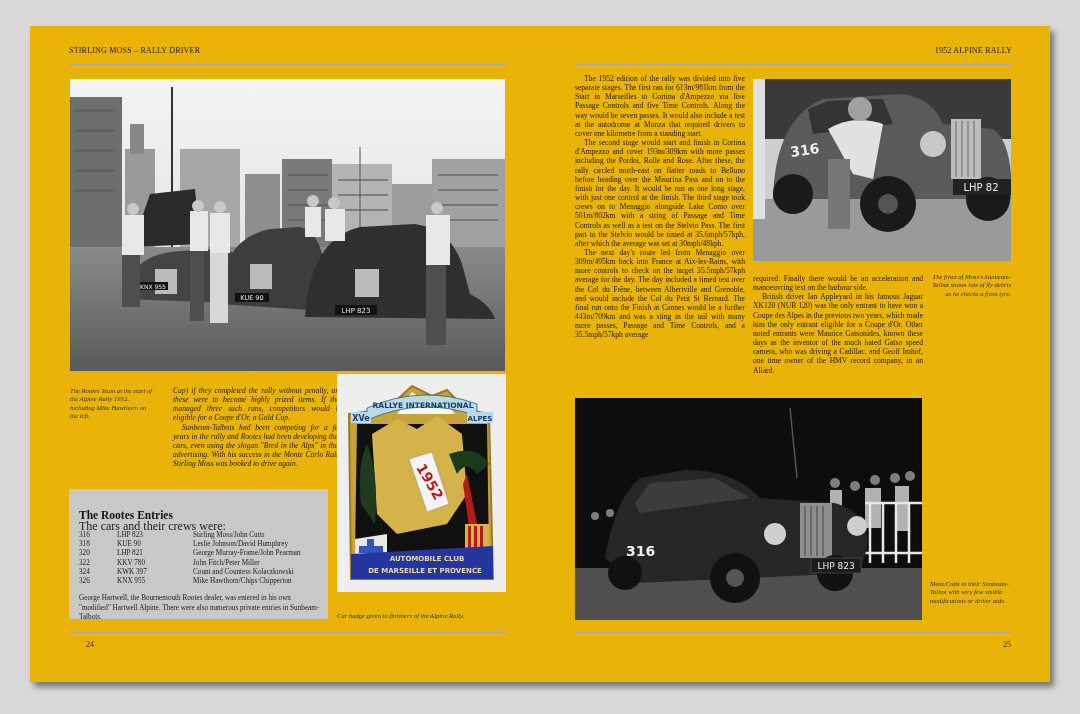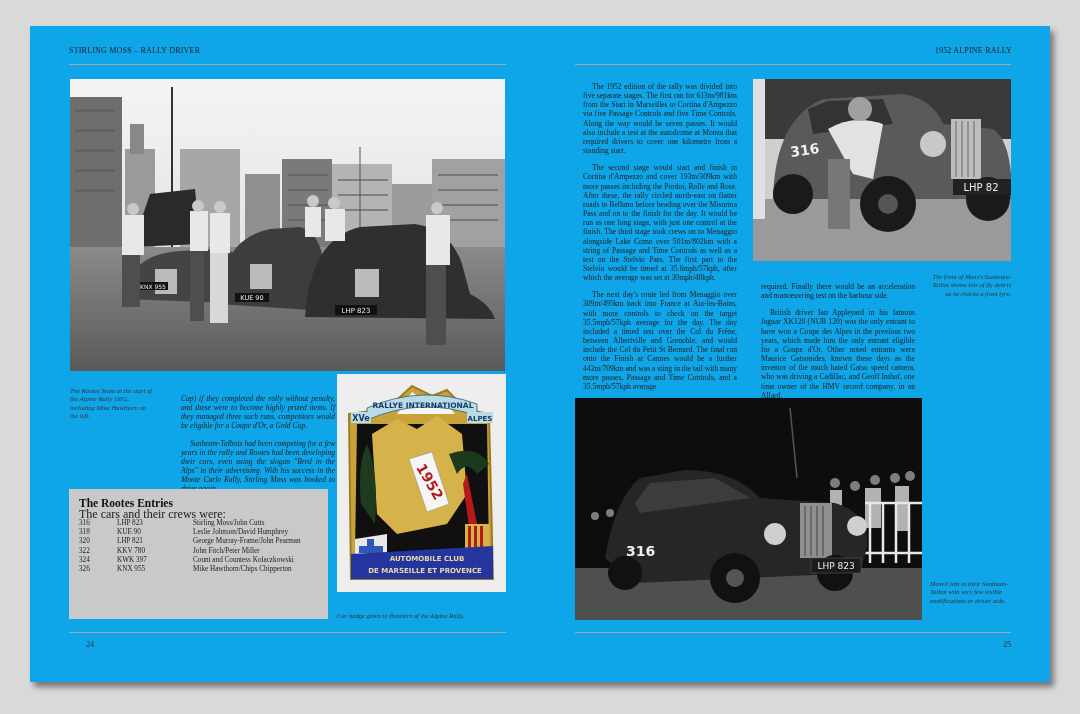--- a/index.html
+++ b/index.html
@@ -2,42 +2,42 @@
 <html><head>
 <meta charset="utf-8">
 <style>
   html, body { margin: 0; padding: 0; }
   body {
     width: 1080px; height: 714px; background: #d9d9d9; position: relative; overflow: hidden;
     font-family: "Liberation Serif", "DejaVu Serif", serif; color: #1a1a1a;
   }
   .spread {
     position: absolute; left: 30px; top: 26px; width: 1020px; height: 656px;
-    background: #0ea5e9;
+    background: #eab308;
     box-shadow: 4px 5px 6px rgba(0,0,0,0.45);
   }
   .abs { position: absolute; }
   .running-head { font-size: 8px; letter-spacing: 0.2px; text-transform: uppercase; color: #222; }
   .rule { position: absolute; height: 1px; background: #a9a9a9; }
   .folio { font-size: 8px; color: #333; }
   .body-text {
     font-size: 7.6px; line-height: 9.15px; text-align: justify; color: #222;
   }
-  .body-text p { margin: 8px; text-indent: 9px; }
+  .body-text p { margin: 0; text-indent: 9px; }
   .body-text p.noindent { text-indent: 0; }
   .caption { font-size: 6.6px; line-height: 8.4px; font-style: italic; color: #333; }
   .caption.right { text-align: right; }
 
   
   .photo { position: absolute; overflow: hidden; }
   .photo svg { display: block; width: 100%; height: 100%; }
 
   
   .entries-box {
-    position: absolute; background: #c9c9c9; padding: 8px 6px 6px 10px; box-sizing: border-box;
+    position: absolute; background: #c9c9c9; padding: 20px 6px 6px 10px; box-sizing: border-box;
   }
   .entries-title { font-size: 11.5px; font-weight: bold; margin: 0; line-height: 13px; color: #111; }
   .entries-intro { font-size: 12px; line-height: 9px; color: #222; }
   .entries-table { border-collapse: collapse; font-size: 7.2px; color: #222; }
   .entries-table td { padding: 0; line-height: 9.2px; vertical-align: top; }
   .entries-table td.c1 { width: 38px; }
   .entries-table td.c2 { width: 76px; }
   .entries-note { font-size: 7.2px; line-height: 9.4px; margin-top: 8px; color: #222; }
 </style>
 </head>
@@ -177,20 +177,21 @@
             <td class="c2">KWK 397</td>
             <td>Count and Countess Kolaczkowski</td>
           </tr>
         <tr>
             <td class="c1">326</td>
             <td class="c2">KNX 955</td>
             <td>Mike Hawthorn/Chips Chipperton</td>
           </tr>
       </tbody>
     </table>
+    <div class="entries-note">George Hartwell, the Bournemouth Rootes dealer, was entered in his own "modified" Hartwell Alpine. There were also numerous private entries in Sunbeam-Talbots.</div>
   </div>
 
   <div class="photo" style="left:307px; top:348px; width:169px; height:218px; background:#f0f0f0;">
     <svg viewBox="0 0 169 218" preserveAspectRatio="none">
       <rect width="169" height="218" fill="#eeeeee"></rect>
       <path d="M12 40 L50 35 L75 12 L95 22 L110 16 L128 35 L152 40 L156 205 L14 205 Z" fill="#c9a23a" stroke="#9d7c22" stroke-width="2"></path>
       <path d="M20 50 L150 50 L152 180 L18 180 Z" fill="#101010"></path>
       <path d="M35 60 L60 45 L80 55 L100 42 L125 60 L130 120 L110 150 L60 160 L40 140 Z" fill="#d6b24a"></path>
       <path d="M60 40 L75 18 L92 30 L104 22 L118 40 Z" fill="#f6f6f6"></path>
       <path d="M30 34 Q85 10 140 30 L140 42 Q85 22 30 46 Z" fill="#b9dbe6" stroke="#2a5a7a" stroke-width="0.8"></path>

